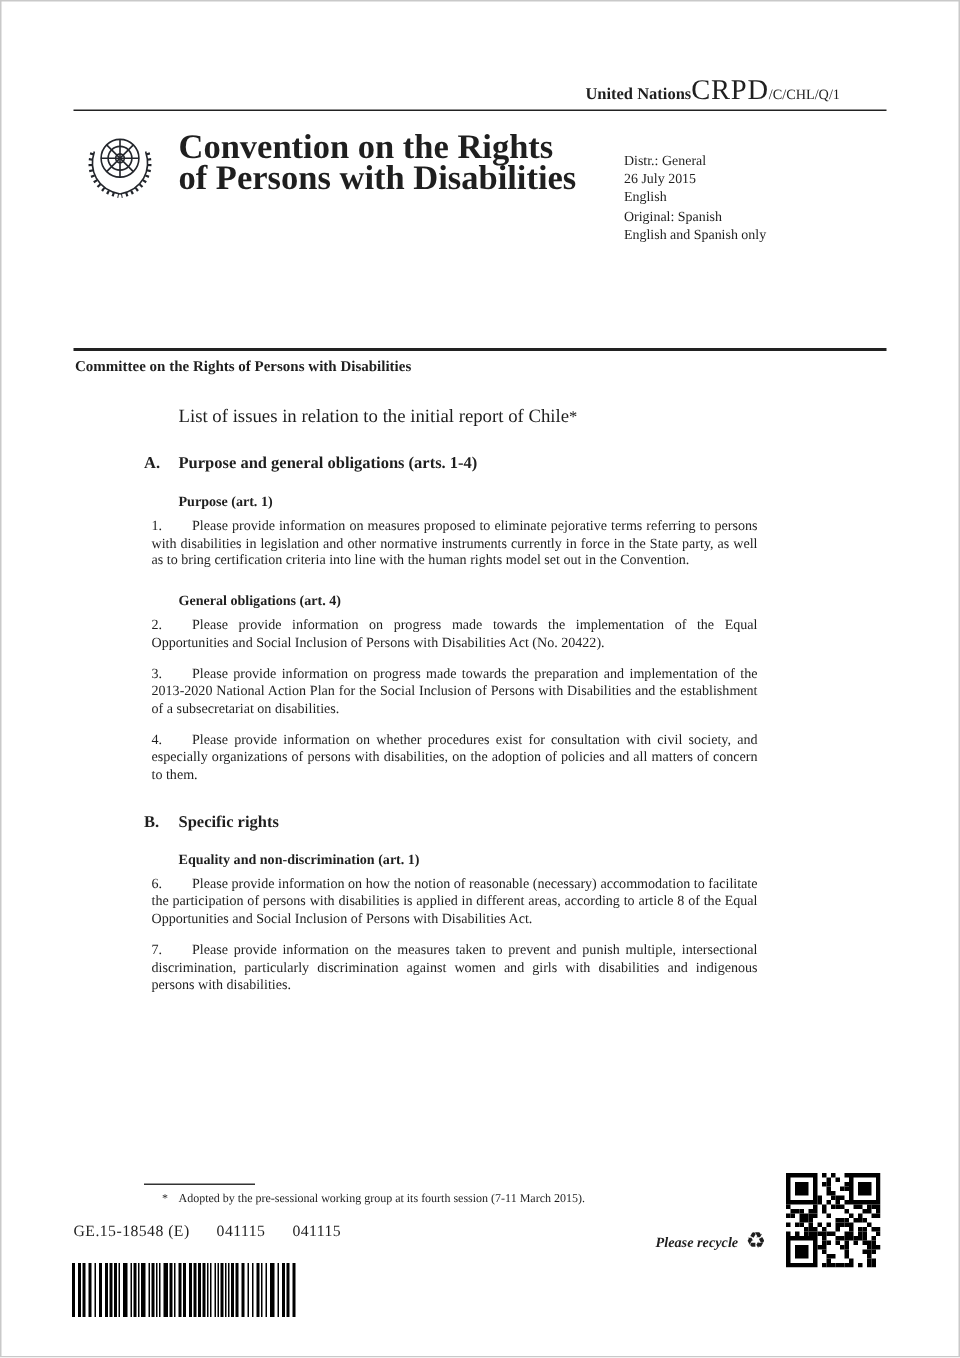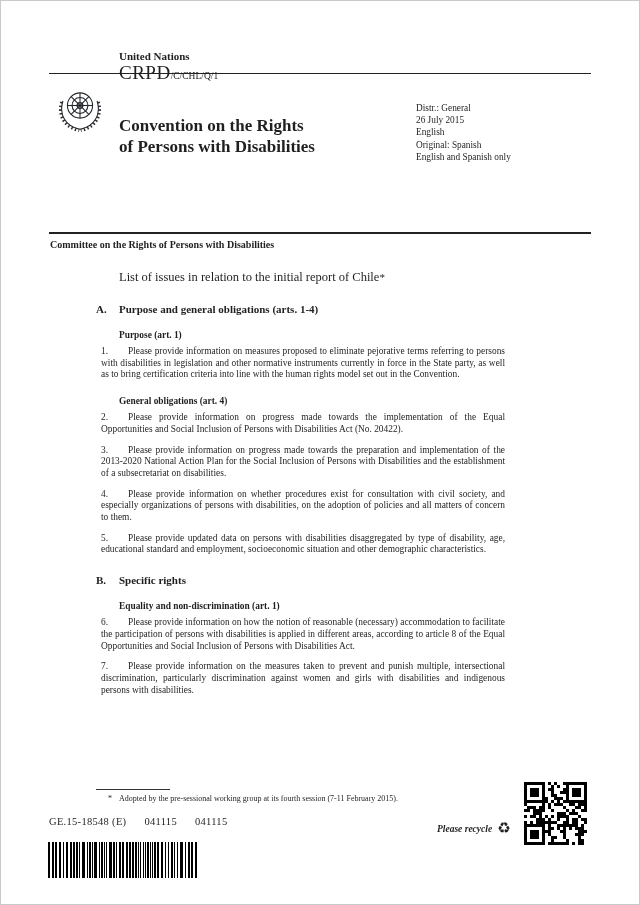--- a/index.html
+++ b/index.html
@@ -5,31 +5,31 @@
   html, body { margin: 0; padding: 0; background: #ffffff; }
   body { width: 640px; height: 905px; font-family: "Liberation Serif", "DejaVu Serif", serif; color: #1f1f1f; }
   .page {
     position: relative; width: 638px; height: 903px; background: #fff;
     border: 1px solid #c9c9c9; overflow: hidden;
   }
 
   
   .masthead-row {
     position: absolute; left: 48px; right: 48px; top: 49px;
-    display: flex; justify-content: space-between; align-items: baseline; flex-direction: column;
+    display: flex; justify-content: flex-end; align-items: baseline;
   }
   .org-name { margin-left: 70px; font-size: 11px; font-weight: bold; }
   .doc-symbol { margin-right: 31px; white-space: nowrap; }
   .doc-symbol-main { font-size: 19px; letter-spacing: 0.5px; }
   .doc-symbol-sub  { font-size: 9.5px; }
   .rule-1 { position: absolute; left: 48px; right: 48px; top: 72px; height: 1px; background: #222; }
   .rule-2 { position: absolute; left: 48px; right: 48px; top: 231px; height: 2px; background: #222; }
 
   .emblem { position: absolute; left: 52px; top: 82px; width: 54px; height: 54px; }
-  .masthead-title { position: absolute; left: 118px; top: 86px; font-size: 17px; font-weight: bold; line-height: 21px; margin-top: 28px; }
+  .masthead-title { position: absolute; left: 118px; top: 86px; font-size: 23px; font-weight: bold; line-height: 21px; }
   .distr-block { position: absolute; left: 415px; top: 85px; font-size: 9.3px; line-height: 12.2px; margin-top: 16px; }
 
   
   .main { position: absolute; left: 48px; top: 238px; width: 544px; }
   .committee { font-size: 10px; font-weight: bold; margin: 0 0 0 1px; }
   .doc-title { font-size: 12.5px; font-weight: normal; margin: 20px 0 0 70px; width: 404px; }
   .fn-ref { font-size: 11px; }
   .section-head { display: flex; margin: 18px 0 0 47px; font-size: 11px; font-weight: bold; }
   .section-letter { width: 23px; flex: none; }
   .subheading { font-size: 9.4px; font-weight: bold; margin: 15px 0 6px 70px; }
@@ -114,36 +114,35 @@
     <p class="para"><span class="pnum">1.</span><span>Please provide information on measures proposed to eliminate pejorative terms referring to persons with disabilities in legislation and other normative instruments currently in force in the State party, as well as to bring certification criteria into line with the human rights model set out in the Convention.</span></p>
 
     <h4 class="subheading">General obligations (art. 4)</h4>
 
     <p class="para"><span class="pnum">2.</span><span>Please provide information on progress made towards the implementation of the Equal Opportunities and Social Inclusion of Persons with Disabilities Act (No. 20422).</span></p>
 
     <p class="para"><span class="pnum">3.</span><span>Please provide information on progress made towards the preparation and implementation of the 2013-2020 National Action Plan for the Social Inclusion of Persons with Disabilities and the establishment of a subsecretariat on disabilities.</span></p>
 
     <p class="para"><span class="pnum">4.</span><span>Please provide information on whether procedures exist for consultation with civil society, and especially organizations of persons with disabilities, on the adoption of policies and all matters of concern to them.</span></p>
 
-    <p class="para"><span class="pnum">5.</span><span>Please provide updated data on persons with disabilities disaggregated by type of disability, age, educational standard and employment, socioeconomic situation and other demographic characteristics.</span></p>
 
     <div class="section-head">
       <span class="section-letter">B.</span>
       <span class="section-title">Specific rights</span>
     </div>
 
     <h4 class="subheading">Equality and non-discrimination (art. 1)</h4>
 
     <p class="para"><span class="pnum">6.</span><span>Please provide information on how the notion of reasonable (necessary) accommodation to facilitate the participation of persons with disabilities is applied in different areas, according to article 8 of the Equal Opportunities and Social Inclusion of Persons with Disabilities Act.</span></p>
 
     <p class="para"><span class="pnum">7.</span><span>Please provide information on the measures taken to prevent and punish multiple, intersectional discrimination, particularly discrimination against women and girls with disabilities and indigenous persons with disabilities.</span></p>
   </div>
 
   <div class="footnote-rule"></div>
-  <div class="footnote"><span class="fn-mark">*</span><span>Adopted by the pre-sessional working group at its fourth session (7-11 February 2015).</span></div>
+  <div class="footnote"><span class="fn-mark">*</span><span>Adopted by the pre-sessional working group at its fourth session (7-11 March 2015).</span></div>
 
   <div class="ge-line">
     <span>GE.15-18548 (E)</span><span>041115</span><span>041115</span>
   </div>
 
   <div class="barcode"><svg width="150" height="36" xmlns="http://www.w3.org/2000/svg" fill="#000">
         <rect x="0" y="0" width="2" height="36"></rect>
         <rect x="4" y="0" width="2" height="36"></rect>
         <rect x="7" y="0" width="2" height="36"></rect>
         <rect x="11" y="0" width="2" height="36"></rect>

